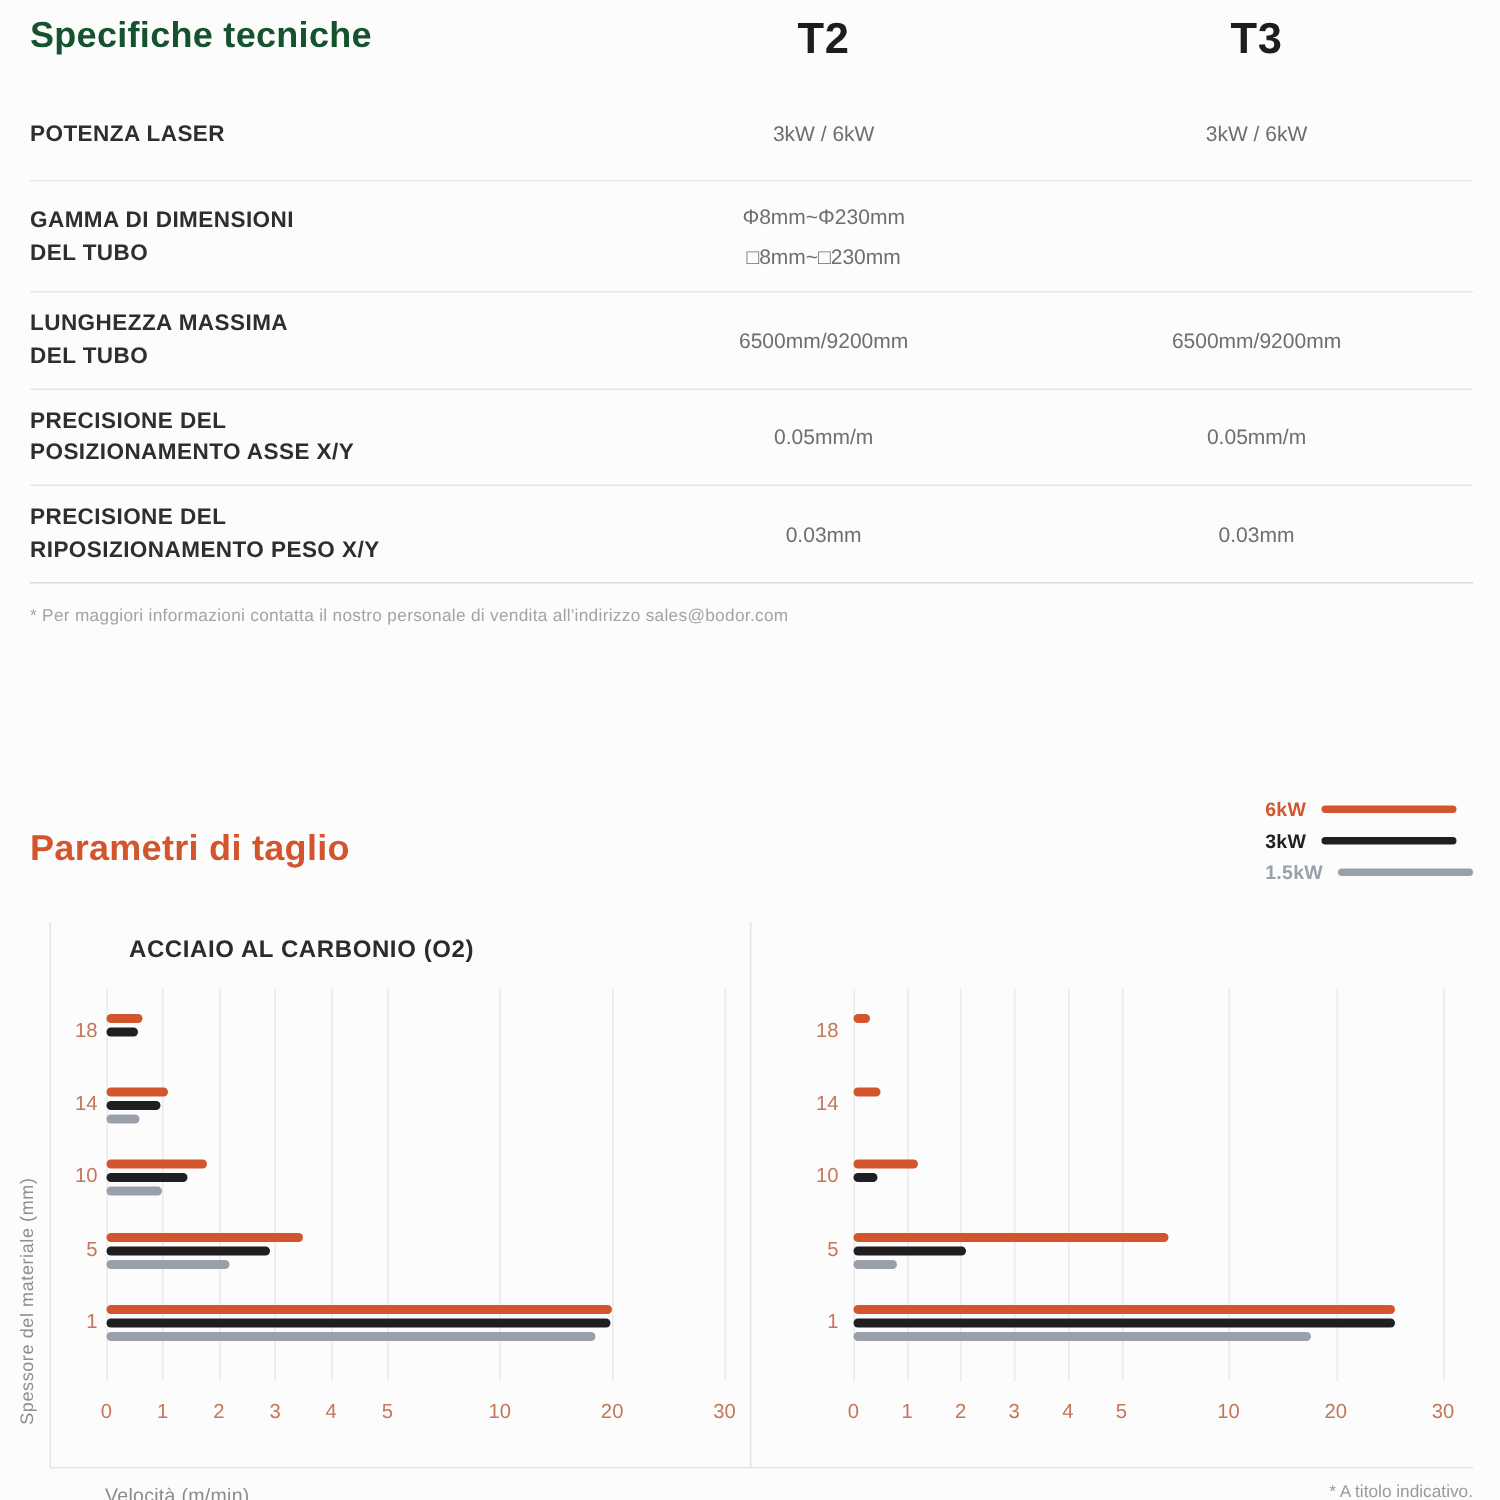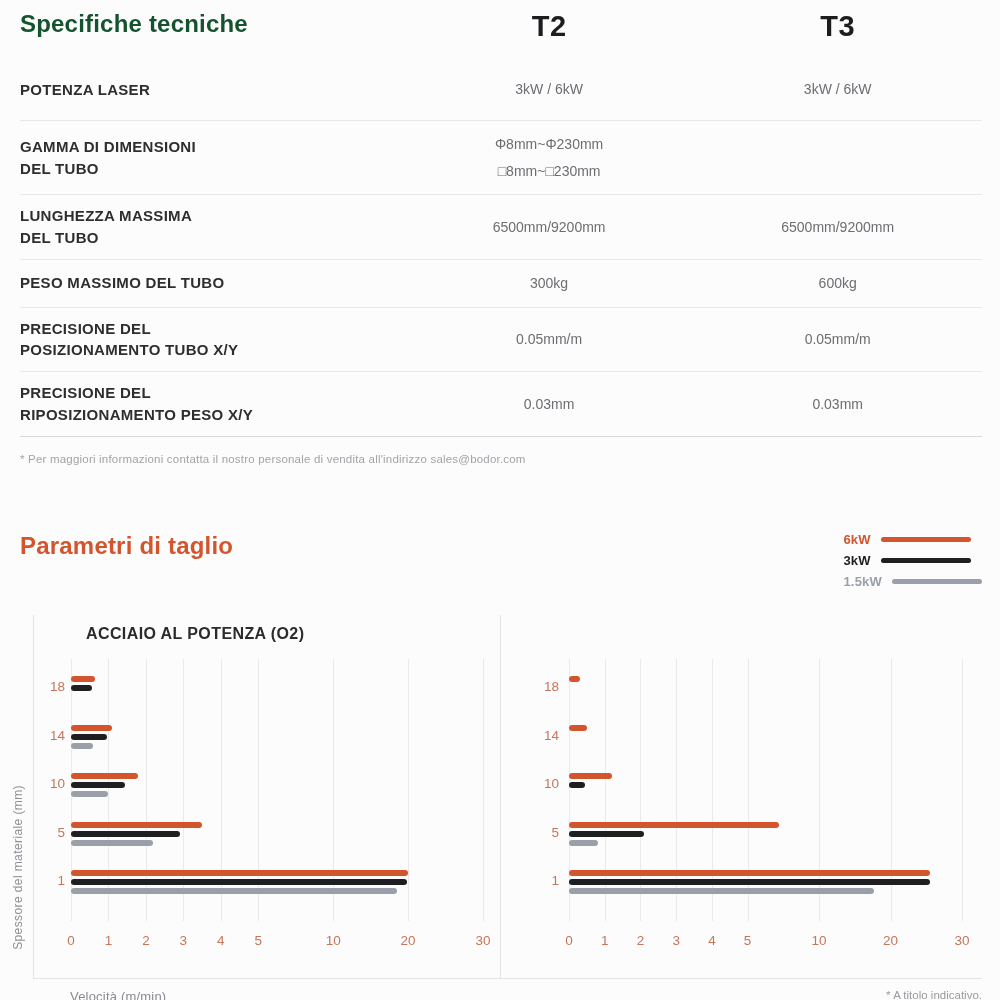--- a/index.html
+++ b/index.html
@@ -26,21 +26,21 @@
     padding:10px 0;
   }
   .spec-row:last-child { border-bottom:1px solid #d9d9dd; }
   .spec-label { font-size:15px; font-weight:700; color:#2e2e30; line-height:1.45; letter-spacing:0.3px; }
   .spec-cell { text-align:center; font-size:14px; color:#6d6d72; line-height:1.9; }
   .spec-footnote { margin-top:16px; font-size:11.5px; color:#a3a3a8; letter-spacing:0.2px; }
 
   
   .cut-section { position:absolute; left:20px; right:18px; top:528px; }
   .cut-header { display:flex; justify-content:space-between; align-items:flex-start; }
-  .cut-title { font-size:24px; font-weight:700; letter-spacing:0.2px; margin-top:4px; }
+  .cut-title { font-size:24px; font-weight:700; letter-spacing:0.2px; margin-top:24px; }
   .legend { display:flex; flex-direction:column; gap:6px; align-items:flex-start; margin-top:4px; }
   .legend-item { display:flex; align-items:center; gap:10px; }
   .legend-label { font-size:13px; font-weight:700; letter-spacing:0.2px; }
   .legend-line { width:90px; height:5px; border-radius:3px; }
 
   .charts-wrap {
     position:relative;
     margin-top:26px; margin-left:13px;
     display:flex;
     height:364px;
@@ -109,35 +109,24 @@
             <div>LUNGHEZZA MASSIMA</div>
             <div>DEL TUBO</div>
           </div>
           <div class="spec-cell">
             <div>6500mm/9200mm</div>
           </div>
           <div class="spec-cell">
             <div>6500mm/9200mm</div>
           </div>
         </div>
-        <div class="spec-row" style="min-height: 48px;">
-          <div class="spec-label">
-            <div>PESO MASSIMO DEL TUBO</div>
-          </div>
-          <div class="spec-cell">
-            <div>300kg</div>
-          </div>
-          <div class="spec-cell">
-            <div>600kg</div>
-          </div>
-        </div>
         <div class="spec-row" style="min-height: 64px;">
           <div class="spec-label">
             <div>PRECISIONE DEL</div>
-            <div>POSIZIONAMENTO TUBO X/Y</div>
+            <div>POSIZIONAMENTO ASSE X/Y</div>
           </div>
           <div class="spec-cell">
             <div>0.05mm/m</div>
           </div>
           <div class="spec-cell">
             <div>0.05mm/m</div>
           </div>
         </div>
         <div class="spec-row" style="min-height: 58px;">
           <div class="spec-label">
@@ -171,21 +160,21 @@
             <div class="legend-label" style="color: rgb(153, 160, 170);">1.5kW</div>
             <div class="legend-line" style="background: rgb(153, 160, 170);"></div>
           </div>
         </div>
     </div>
 
     <div class="charts-wrap">
       <div class="y-axis-caption">Spessore del materiale (mm)</div>
 
     <div class="chart c0">
-          <div class="chart-title">ACCIAIO AL POTENZA (O2)</div>
+          <div class="chart-title">ACCIAIO AL CARBONIO (O2)</div>
           <div class="plot-wrap">
             <div class="plot">
               <div class="grid-line" style="left: 0%;"></div>
               <div class="x-tick" style="left: 0%;">0</div>
               <div class="grid-line" style="left: 9.09%;"></div>
               <div class="x-tick" style="left: 9.09%;">1</div>
               <div class="grid-line" style="left: 18.18%;"></div>
               <div class="x-tick" style="left: 18.18%;">2</div>
               <div class="grid-line" style="left: 27.27%;"></div>
               <div class="x-tick" style="left: 27.27%;">3</div>

